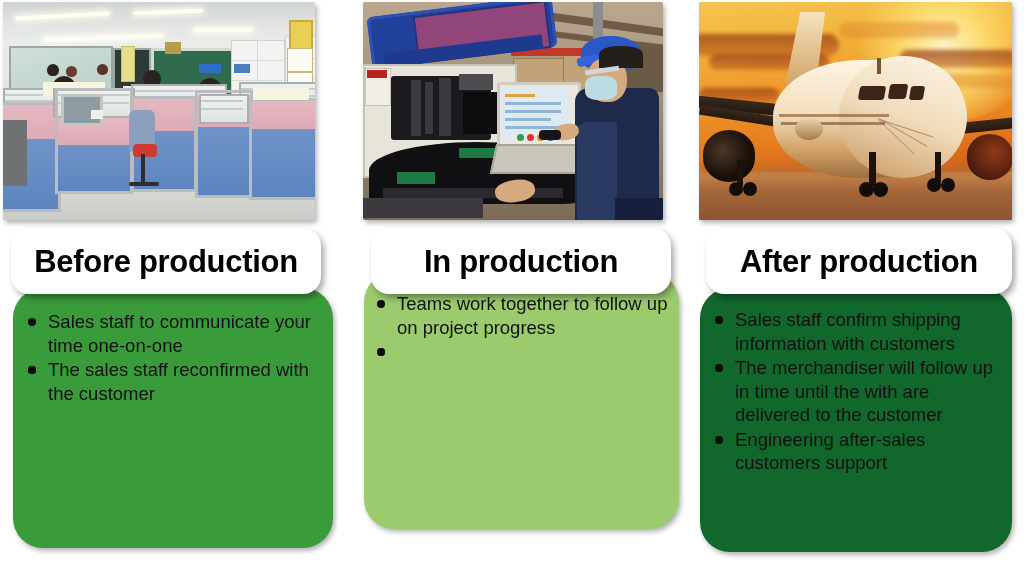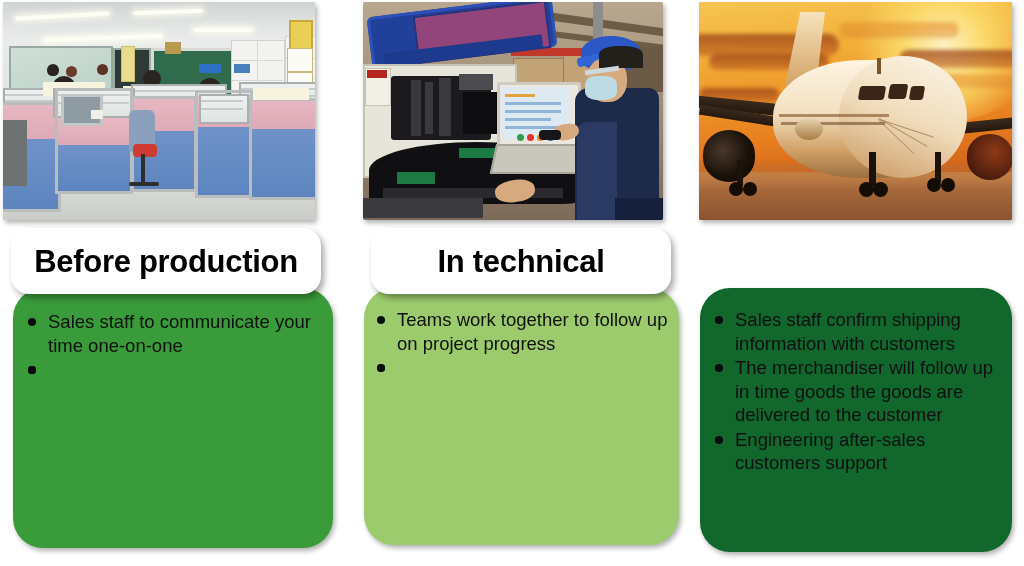--- a/index.html
+++ b/index.html
@@ -268,20 +268,21 @@
         <span>Sales staff to communicate your time one-on-one</span>
       </li>
       <li>
         <span class="dot"></span>
       </li>
       <li>
         <span class="dot"></span>
       </li>
       <li>
         <span class="dot"></span>
+        <span>The sales staff reconfirmed with the customer</span>
       </li>
     </ul>
   </div>
 
   <div class="photo factory" style="left:363px;top:2px;width:300px;height:218px;border-radius:2px;">
     <div class="scene">
       <div class="bg"></div>
       <div class="rafter" style="left:176px;top:18px;width:130px;height:8px;transform:rotate(8deg);"></div>
       <div class="rafter" style="left:186px;top:36px;width:120px;height:6px;transform:rotate(7deg);"></div>
       <div class="rafter" style="left:230px;top:0px;width:10px;height:60px;background:#8d8d8d;"></div>
@@ -333,24 +334,24 @@
       <div class="mask" style="left:222px;top:74px;width:32px;height:24px;"></div>
       <div style="position:absolute;left:222px;top:66px;width:34px;height:5px;background:#cfd8de;transform:rotate(-8deg);"></div>
       <div class="hand" style="left:190px;top:122px;width:26px;height:16px;transform:rotate(-10deg);"></div>
       <div class="hand" style="left:132px;top:178px;width:40px;height:22px;transform:rotate(-8deg);"></div>
       <div style="position:absolute;left:176px;top:128px;width:22px;height:10px;background:#16161a;border-radius:4px;"></div>
       <div style="position:absolute;left:252px;top:196px;width:48px;height:22px;background:#16203c;"></div>
     </div>
   </div>
 
   <div class="titlecard" style="left:371px;top:228px;width:300px;height:66px;">
-    <span class="t">In technical</span>
-  </div>
-
-  <div class="panel" style="left:364px;top:288px;width:315px;height:257px;background:#9ccb6e;padding:20px 10px 12px 8px;">
+    <span class="t">In production</span>
+  </div>
+
+  <div class="panel" style="left:364px;top:272px;width:315px;height:257px;background:#9ccb6e;padding:20px 10px 12px 8px;">
     <ul>
       <li>
         <span class="dot"></span>
         <span>Teams work together to follow up on project progress</span>
       </li>
       <li>
         <span class="dot"></span>
       </li>
       <li>
         <span class="dot"></span>
@@ -403,30 +404,33 @@
       <div class="wheel" style="left:174px;top:180px;width:15px;height:15px;"></div>
       <div class="gear" style="left:38px;top:158px;width:6px;height:26px;"></div>
       <div class="wheel" style="left:30px;top:180px;width:14px;height:14px;"></div>
       <div class="wheel" style="left:44px;top:180px;width:14px;height:14px;"></div>
       <div class="gear" style="left:236px;top:150px;width:6px;height:30px;"></div>
       <div class="wheel" style="left:228px;top:176px;width:14px;height:14px;"></div>
       <div class="wheel" style="left:242px;top:176px;width:14px;height:14px;"></div>
     </div>
   </div>
 
+  <div class="titlecard" style="left:706px;top:228px;width:306px;height:66px;">
+    <span class="t">After production</span>
+  </div>
 
   <div class="panel" style="left:700px;top:288px;width:312px;height:264px;background:#12672c;padding:20px 8px 10px 10px;">
     <ul>
       <li>
         <span class="dot"></span>
         <span>Sales staff confirm shipping information with customers</span>
       </li>
       <li>
         <span class="dot"></span>
-        <span>The merchandiser will follow up in time goods the goods are delivered to the customer</span>
+        <span>The merchandiser will follow up in time until the with are delivered to the customer</span>
       </li>
       <li>
         <span class="dot"></span>
         <span>Engineering after-sales customers support</span>
       </li>
     </ul>
   </div>
 
 </div>
 

